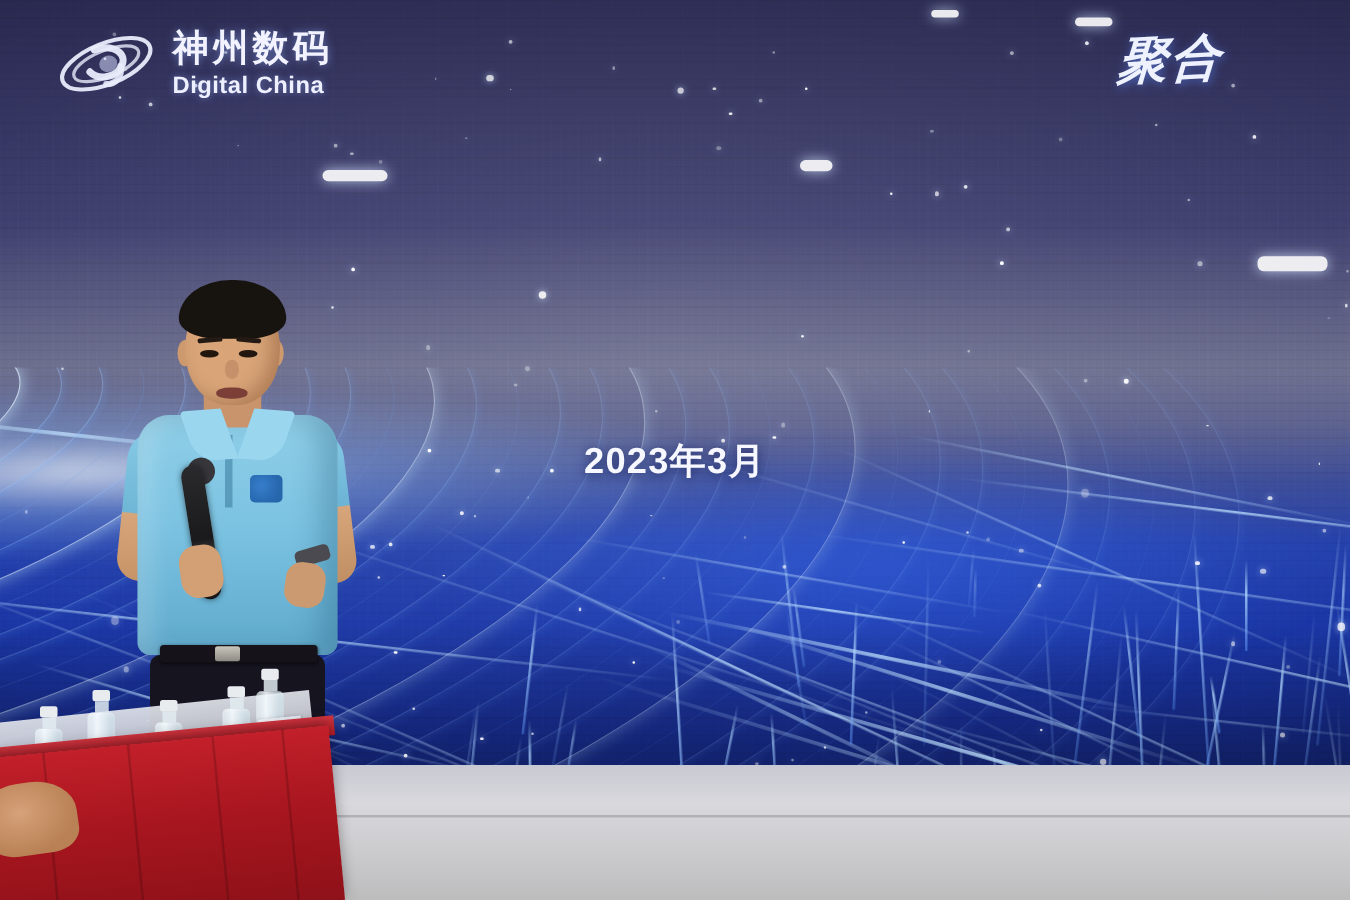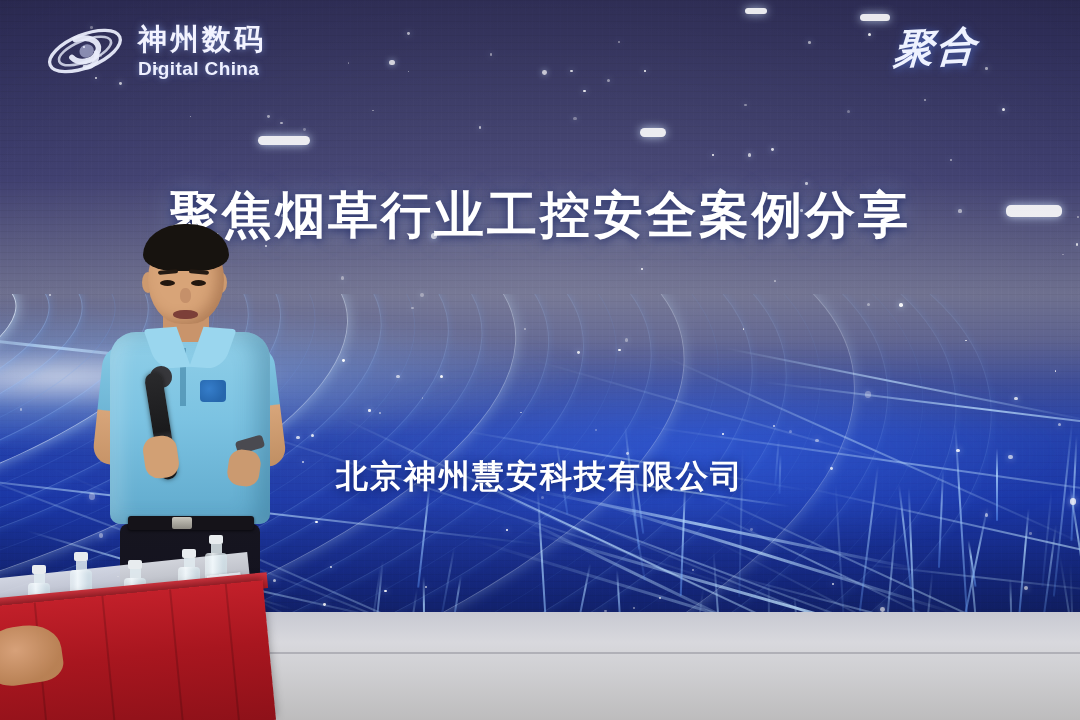--- a/index.html
+++ b/index.html
@@ -589,22 +589,21 @@
       <div class="wordmark">
         <span class="cn">神州数码</span>
         <span class="en">Digital China</span>
       </div>
     </div>
 
     <div class="logo-slogan">
       <div><span class="ju">聚合</span></div>
     </div>
 
-    <div class="slide-title">聚焦烟草行业工控安全案例分享</div>
-    <div class="slide-company">北京神州慧安科技有限公司</div>
+    <div class="slide-date">2023年3月</div>
   </div>
 
   <div class="speaker">
     <div class="sp-pants"></div>
     <div class="sp-arm-l"></div>
     <div class="sp-arm-r"></div>
     <div class="sp-shirt"></div>
     <div class="sp-placket"></div>
     <div class="sp-badge"></div>
     <div class="sp-neck"></div>

